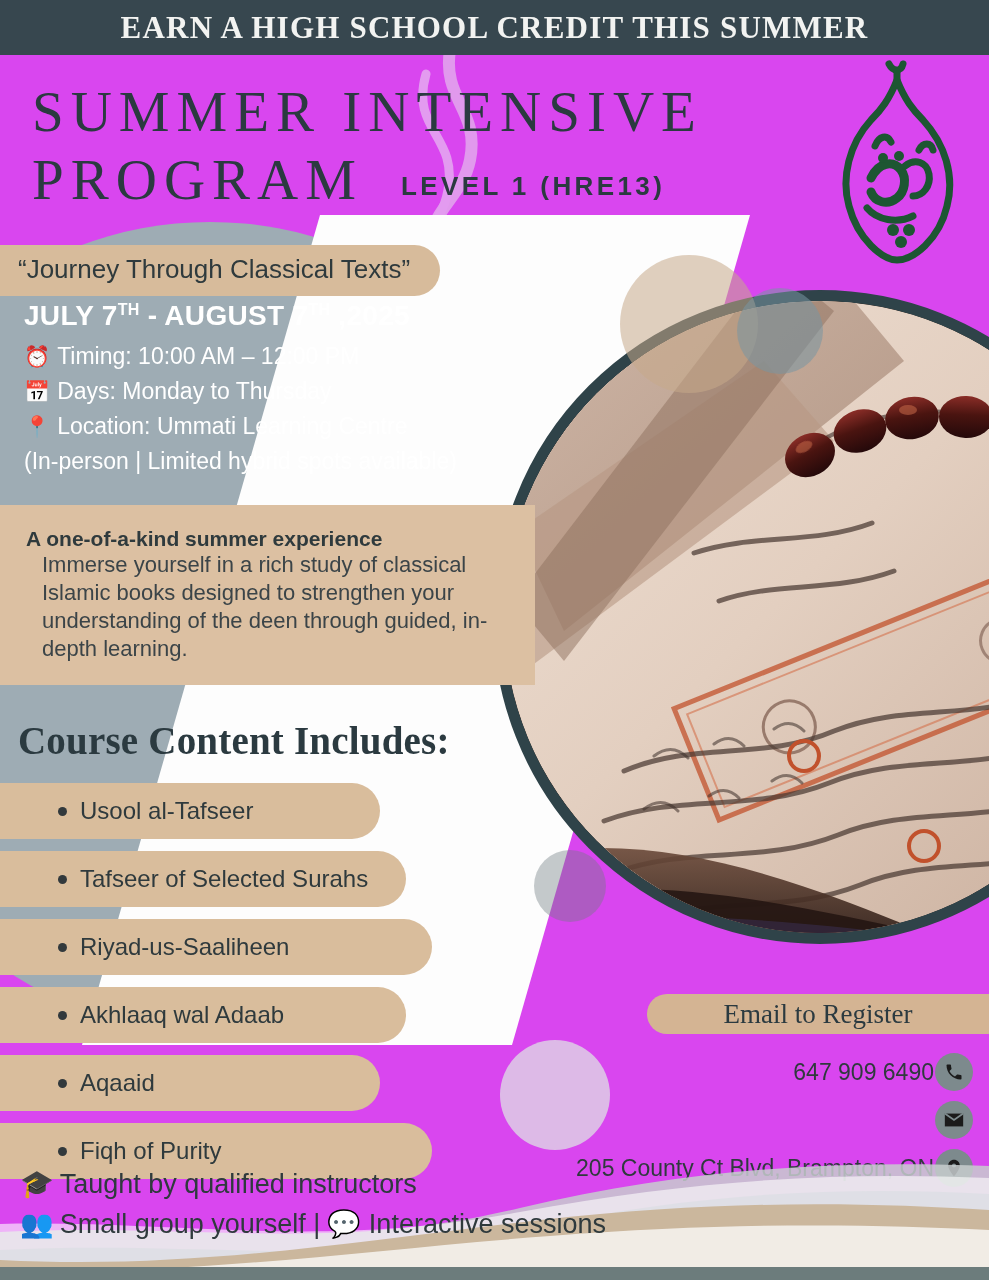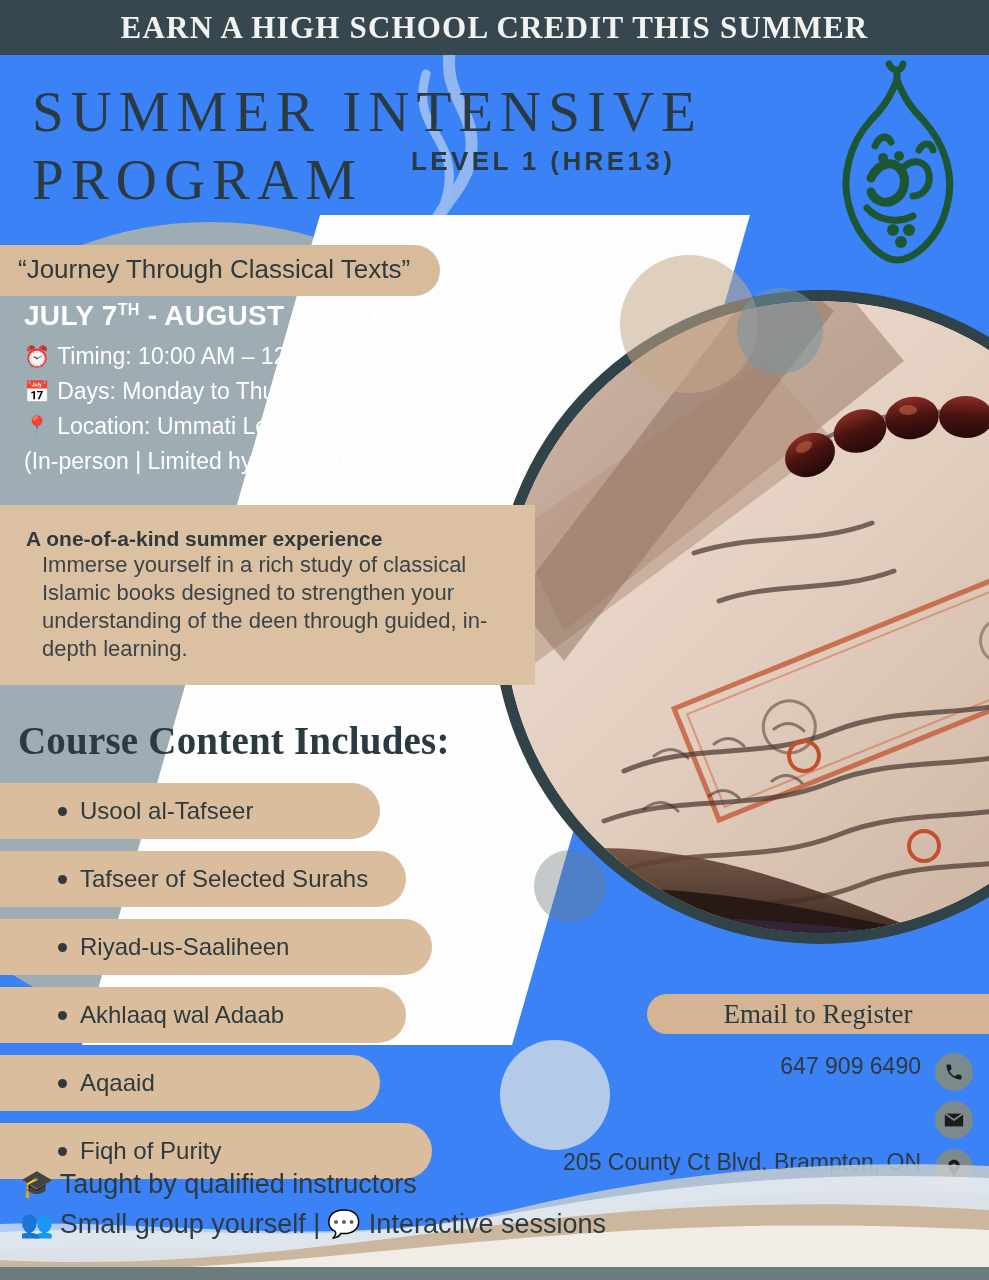--- a/index.html
+++ b/index.html
@@ -8,21 +8,21 @@
     background: #ffffff;
   }
   body {
     font-family: "Liberation Sans", sans-serif;
   }
   #flyer {
     position: relative;
     width: 989px;
     height: 1280px;
     overflow: hidden;
-    background: #3b82f6;
+    background: #d946ef;
   }
 
   
   .top-banner {
     position: absolute;
     left: 0; top: 0;
     width: 989px; height: 55px;
     background: #37474f;
     display: flex;
     align-items: center;
@@ -126,22 +126,22 @@
     font-family: "Liberation Serif", serif;
     color: #2b3a40;
     font-size: 57px;
     line-height: 68px;
     letter-spacing: 7px;
     font-weight: 400;
     white-space: nowrap;
   }
   .title-row2 {
     display: flex;
-    align-items: flex-start;
-    gap: 48px;
+    align-items: flex-end;
+    gap: 38px;
   }
   .level-tag {
     font-family: "Liberation Sans", sans-serif;
     color: #2b3a40;
     font-size: 26px;
     font-weight: 700;
     letter-spacing: 3.4px;
     padding-bottom: 12px;
     white-space: nowrap;
   }
@@ -280,22 +280,22 @@
     position: absolute;
     right: 16px; top: 1053px;
     z-index: 26;
     display: flex;
     flex-direction: column;
     gap: 10px;
     align-items: flex-end;
   }
   .contact-row {
     display: flex;
-    align-items: flex-start;
-    gap: 14px;
+    align-items: center;
+    gap: 1px;
     white-space: nowrap;
   }
   .contact-text {
     font-size: 23px;
     color: #2f3a3d;
   }
   .contact-text.bold { font-weight: 700; }
   .c-icon {
     width: 38px; height: 38px;
     border-radius: 50%;

